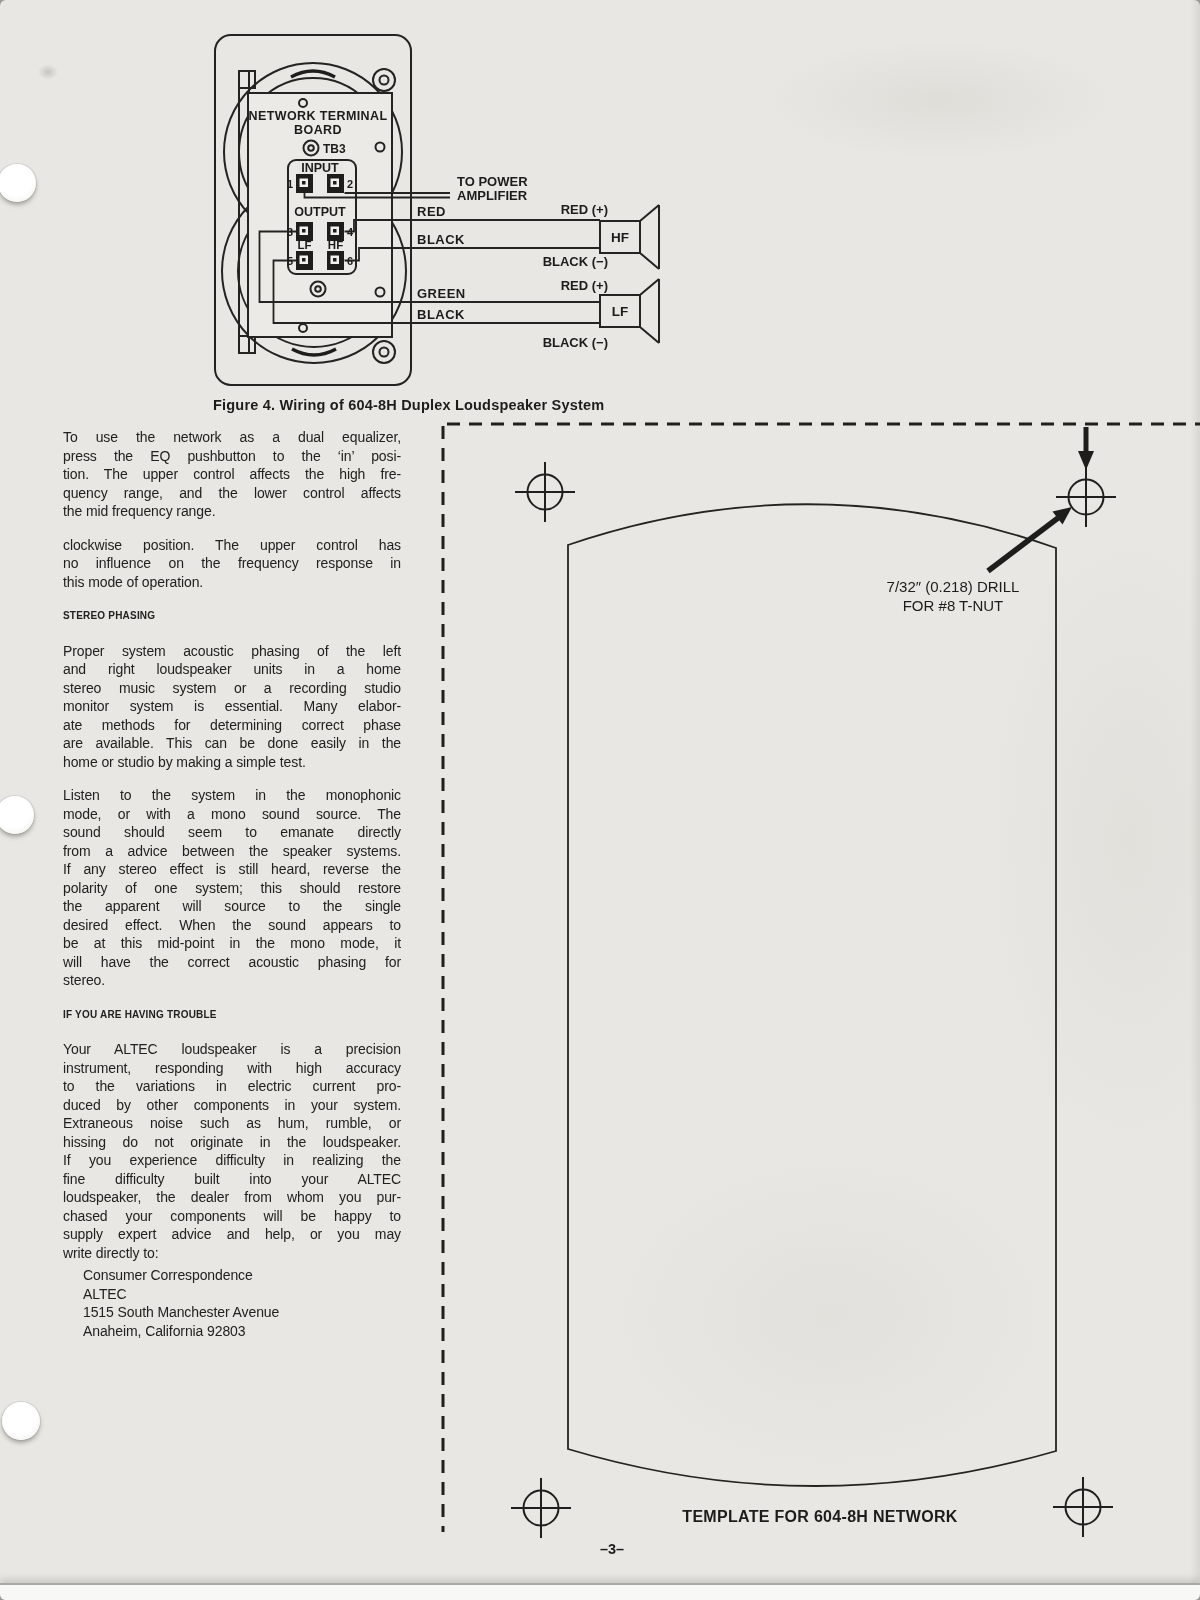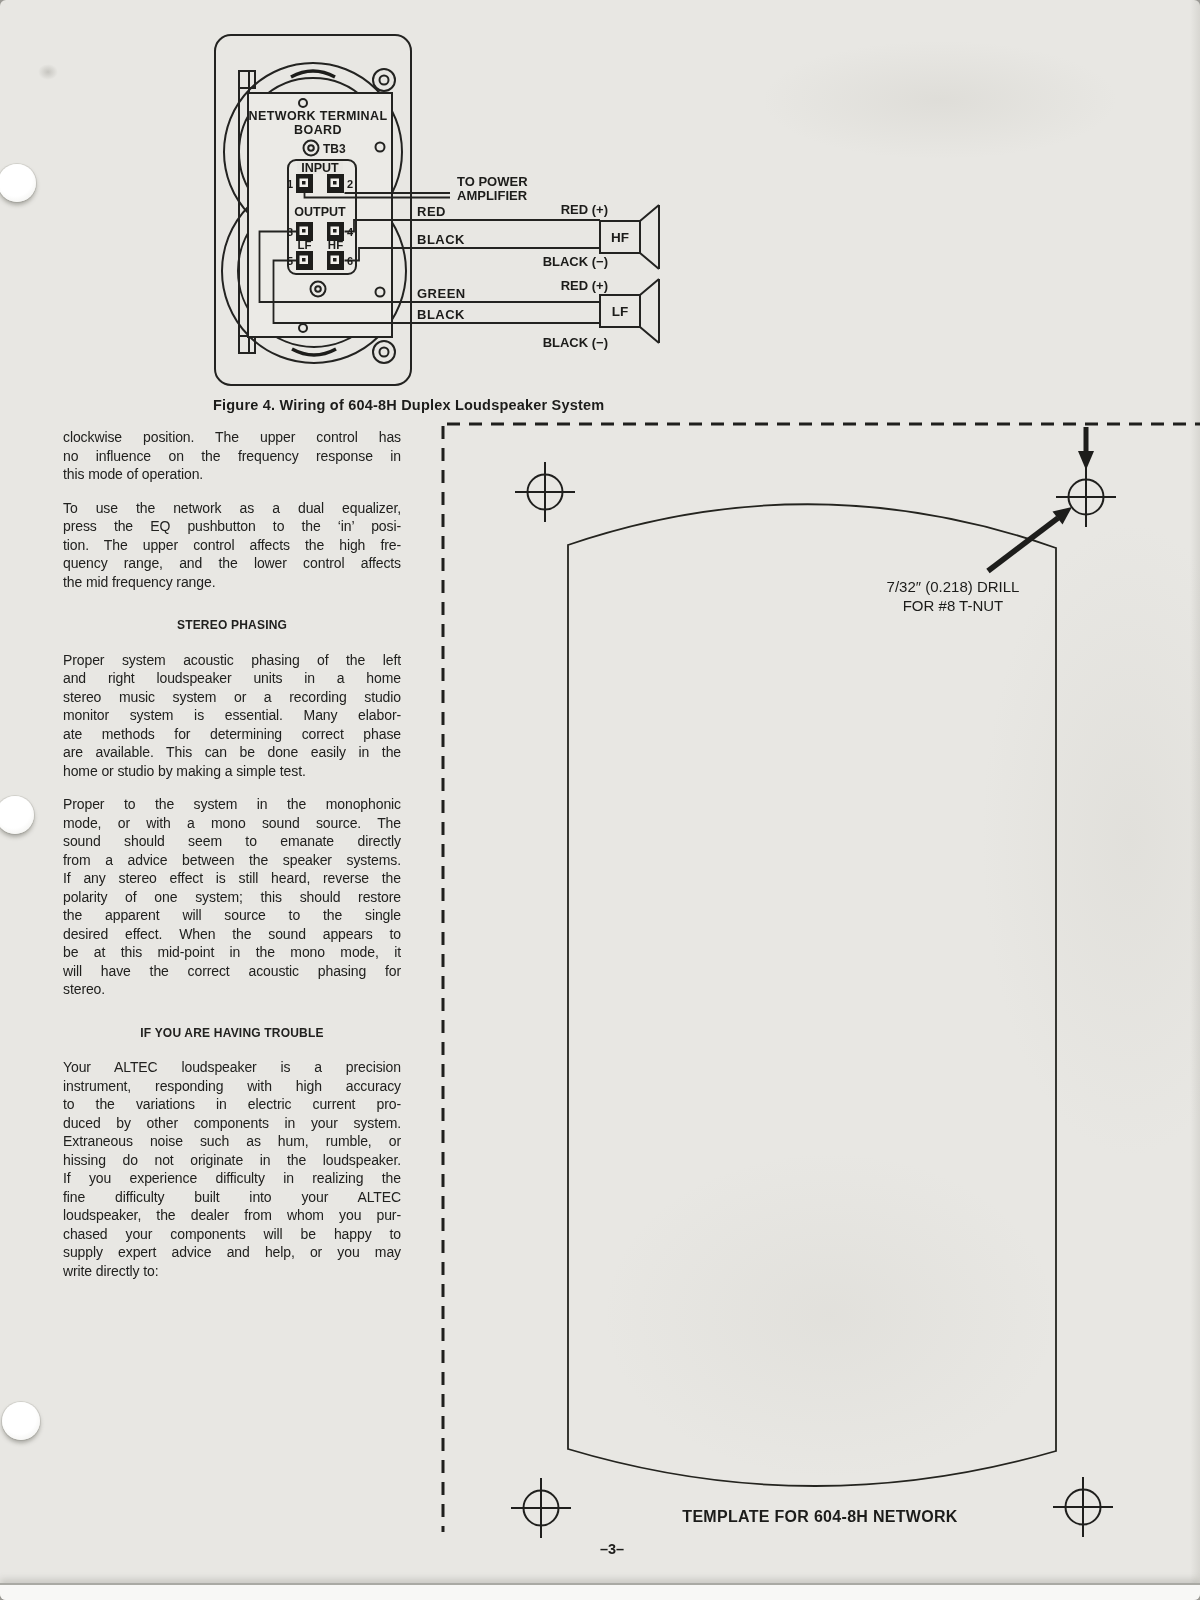--- a/index.html
+++ b/index.html
@@ -35,21 +35,21 @@
   
   .column{
     position:absolute;left:63px;top:428px;width:338px;
     font-size:14px;line-height:18.5px;letter-spacing:-0.1px;
     color:#21211f;
   }
   .para{margin:0 0 15px 0;}
   .tline{display:block;height:18.5px;line-height:18.5px;overflow:hidden;
     text-align:justify;text-align-last:justify;}
   .tline-last{text-align-last:left;}
-  .col-heading{font-weight:bold;font-size:12px;letter-spacing:.2px;margin:25px 0 16px 0;text-align:center;}
+  .col-heading{font-weight:bold;font-size:10px;letter-spacing:.2px;margin:16px 0 16px 0;}
   .addr{padding-left:20px;margin:0;}
   .addr .tline{text-align:left;text-align-last:left;}
   
   svg.overlay{position:absolute;left:0;top:0;}
   svg .ln{stroke:#232321;stroke-width:1.8;fill:none;}
   svg .ln2{stroke:#232321;stroke-width:2;fill:none;}
   svg .thick{stroke:#1d1d1b;stroke-width:3.4;fill:none;}
   svg .filled{fill:#1d1d1b;stroke:none;}
   svg text{fill:#1c1c1a;}
   svg .t-bold{font-family:"Liberation Sans",sans-serif;font-weight:bold;}
@@ -228,43 +228,43 @@
 
       <text class="t-reg" x="953" y="592" font-size="15" text-anchor="middle">7/32″ (0.218) DRILL</text>
       <text class="t-reg" x="953" y="611" font-size="15" text-anchor="middle">FOR #8 T-NUT</text>
       <text class="t-bold" x="820" y="1522" font-size="16" letter-spacing="0.3" text-anchor="middle">TEMPLATE FOR 604-8H NETWORK</text>
       <text class="t-bold" x="612" y="1554" font-size="14.5" text-anchor="middle">–3–</text>
     </g>
   </svg>
 
   <div class="column">
     <div class="para">
-        <div class="tline">clockwise position. The upper control has</div>
-        <div class="tline">no influence on the frequency response in</div>
-        <div class="tline tline-last">this mode of operation.</div>
-      </div>
-    <div class="para">
         <div class="tline">To use the network as a dual equalizer,</div>
         <div class="tline">press the EQ pushbutton to the ‘in’ posi-</div>
         <div class="tline">tion. The upper control affects the high fre-</div>
         <div class="tline">quency range, and the lower control affects</div>
         <div class="tline tline-last">the mid frequency range.</div>
+      </div>
+    <div class="para">
+        <div class="tline">clockwise position. The upper control has</div>
+        <div class="tline">no influence on the frequency response in</div>
+        <div class="tline tline-last">this mode of operation.</div>
       </div>
     <div class="col-heading">STEREO PHASING</div>
     <div class="para">
         <div class="tline">Proper system acoustic phasing of the left</div>
         <div class="tline">and right loudspeaker units in a home</div>
         <div class="tline">stereo music system or a recording studio</div>
         <div class="tline">monitor system is essential. Many elabor-</div>
         <div class="tline">ate methods for determining correct phase</div>
         <div class="tline">are available. This can be done easily in the</div>
         <div class="tline tline-last">home or studio by making a simple test.</div>
       </div>
     <div class="para">
-        <div class="tline">Proper to the system in the monophonic</div>
+        <div class="tline">Listen to the system in the monophonic</div>
         <div class="tline">mode, or with a mono sound source. The</div>
         <div class="tline">sound should seem to emanate directly</div>
         <div class="tline">from a advice between the speaker systems.</div>
         <div class="tline">If any stereo effect is still heard, reverse the</div>
         <div class="tline">polarity of one system; this should restore</div>
         <div class="tline">the apparent will source to the single</div>
         <div class="tline">desired effect. When the sound appears to</div>
         <div class="tline">be at this mid-point in the mono mode, it</div>
         <div class="tline">will have the correct acoustic phasing for</div>
         <div class="tline tline-last">stereo.</div>
@@ -277,20 +277,26 @@
         <div class="tline">duced by other components in your system.</div>
         <div class="tline">Extraneous noise such as hum, rumble, or</div>
         <div class="tline">hissing do not originate in the loudspeaker.</div>
         <div class="tline">If you experience difficulty in realizing the</div>
         <div class="tline">fine difficulty built into your ALTEC</div>
         <div class="tline">loudspeaker, the dealer from whom you pur-</div>
         <div class="tline">chased your components will be happy to</div>
         <div class="tline">supply expert advice and help, or you may</div>
         <div class="tline tline-last">write directly to:</div>
       </div>
+    <div class="para addr">
+        <div class="tline">Consumer Correspondence</div>
+        <div class="tline">ALTEC</div>
+        <div class="tline">1515 South Manchester Avenue</div>
+        <div class="tline tline-last">Anaheim, California 92803</div>
+      </div>
   </div>
 
   <div class="hole hole1"></div>
   <div class="hole hole2"></div>
   <div class="hole hole3"></div>
 
   <div class="bottom-strip"></div>
 </div>
 
 </body></html>

